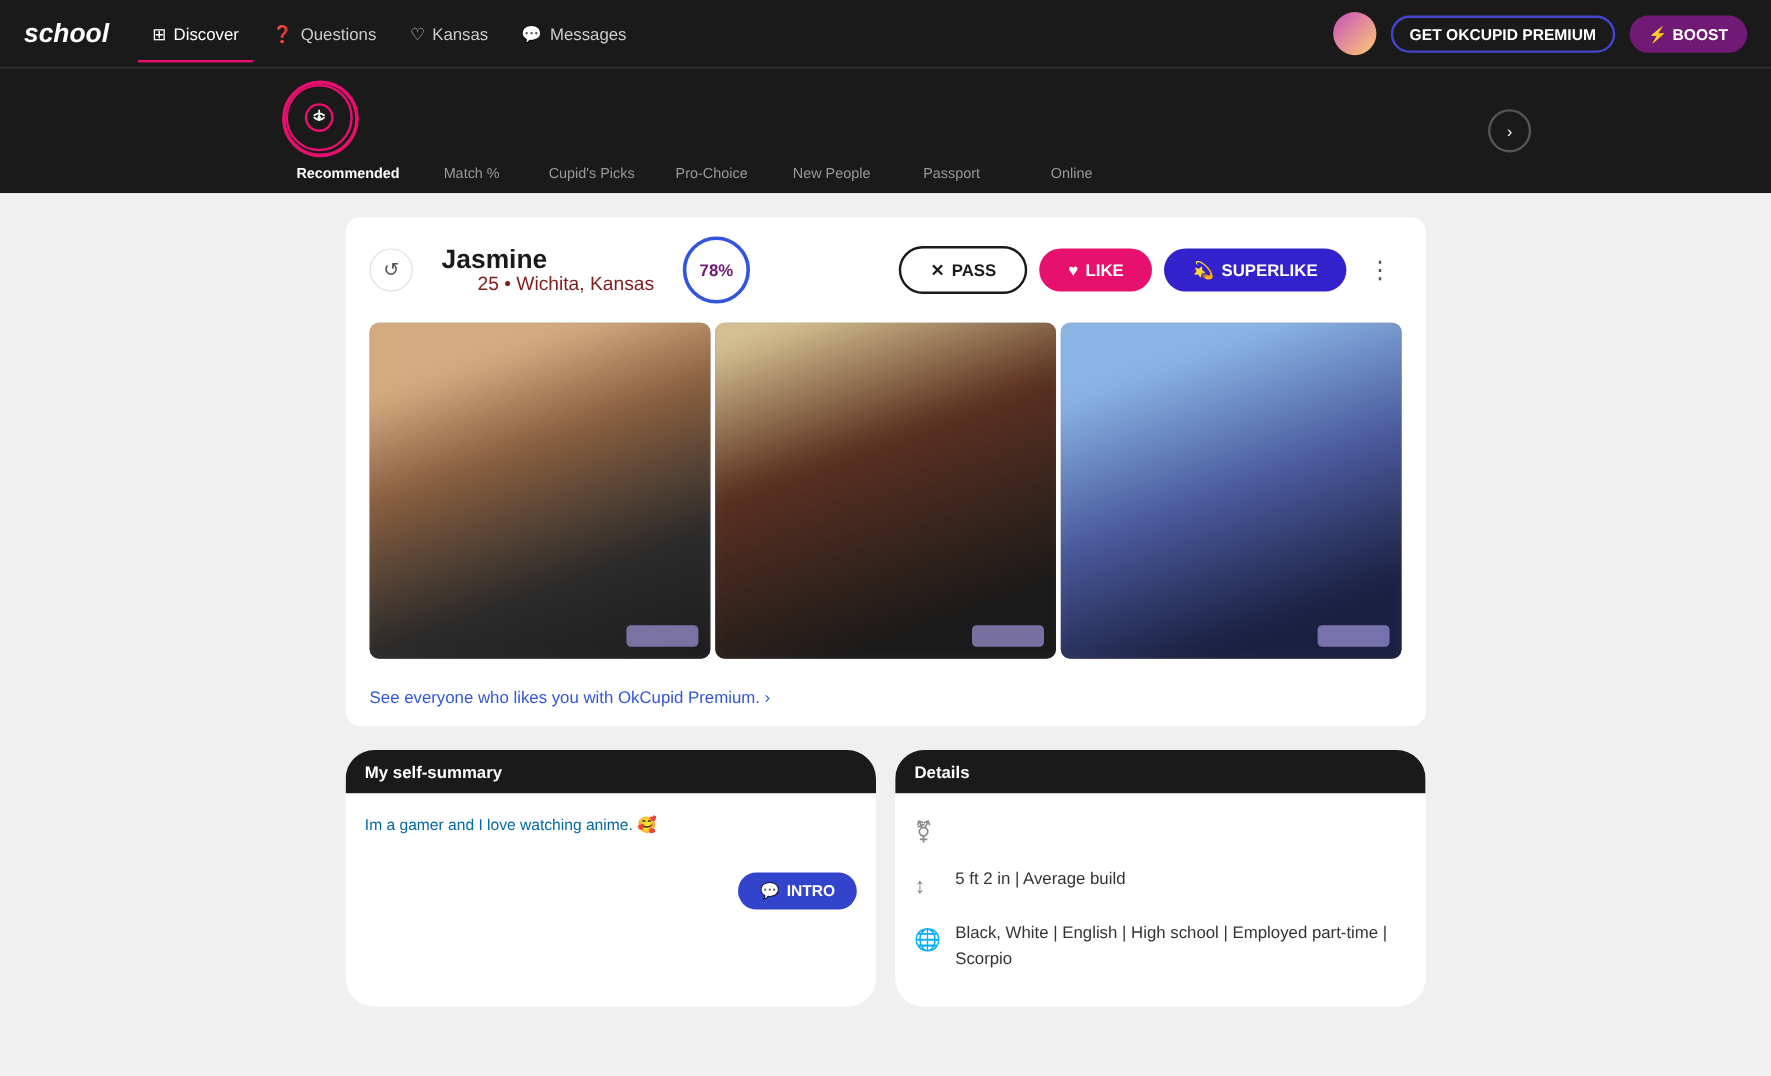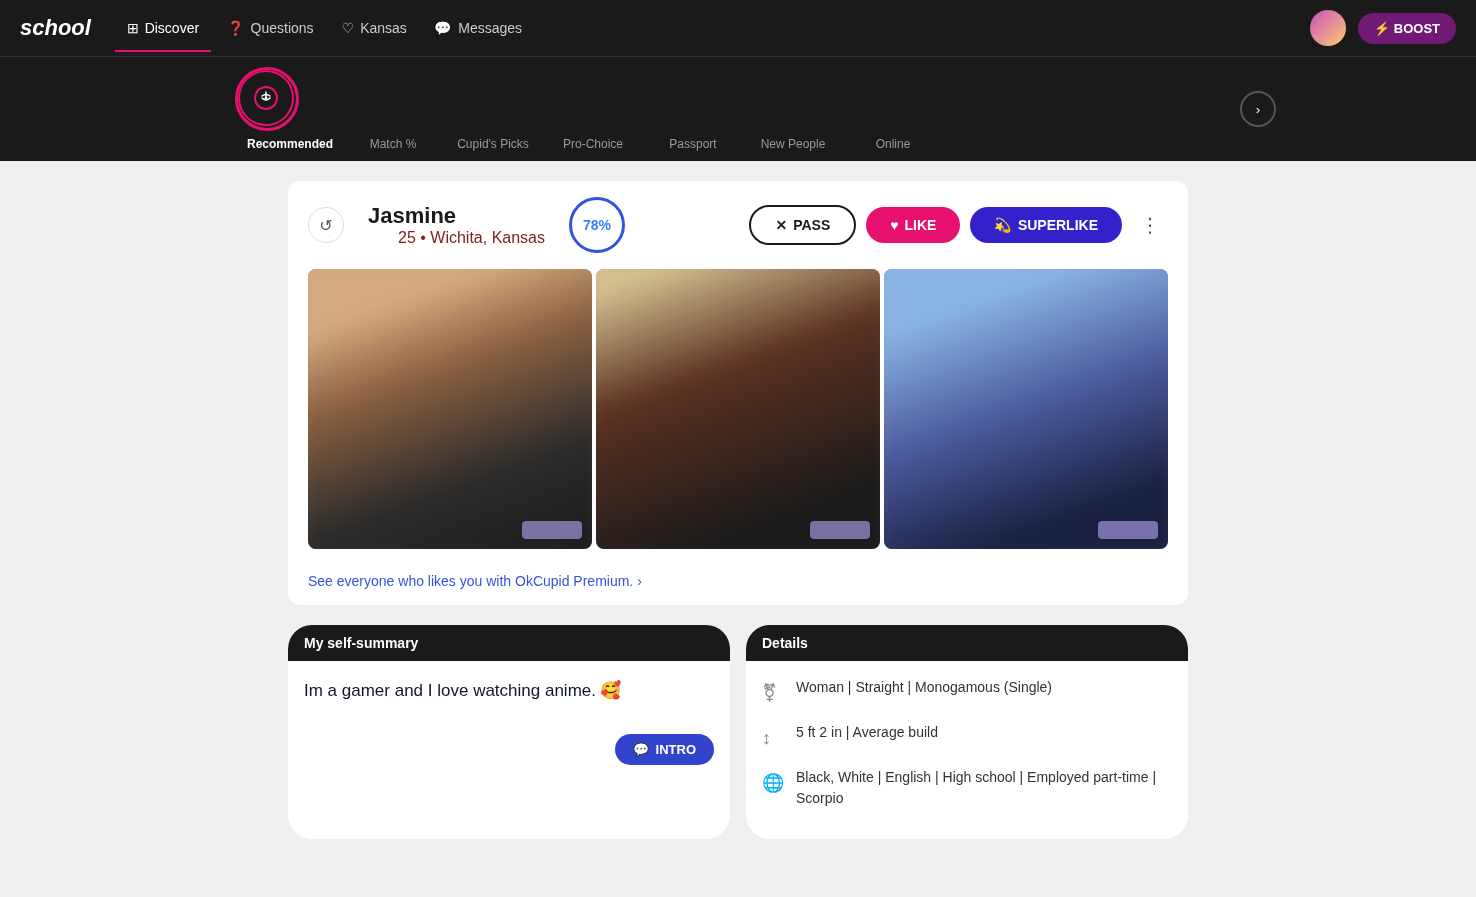--- a/index.html
+++ b/index.html
@@ -199,21 +199,21 @@
     .match-pct {
       width: 56px;
       height: 56px;
       border-radius: 50%;
       border: 3px solid #3355dd;
       display: flex;
       align-items: center;
       justify-content: center;
       font-size: 14px;
       font-weight: 700;
-      color: #3b82f6;
+      color: #701a75;
       margin-left: 8px;
     }
     .action-buttons {
       display: flex;
       gap: 10px;
       margin-left: auto;
       align-items: center;
     }
     .btn-pass {
       background: white;
@@ -362,22 +362,22 @@
       border-radius: 20px;
       padding: 8px 18px;
       font-size: 13px;
       font-weight: 600;
       cursor: pointer;
       margin-top: 16px;
       float: right;
     }
 
     .self-summary-text {
-      color: #0f172a;
-      font-size: 17px;
+      color: #0369a1;
+      font-size: 13px;
       line-height: 1.7;
     }
     .self-summary-text p { margin-bottom: 12px; }
   </style>
 </head>
 <body>
 
 <nav class="top-nav">
   <div class="logo">school</div>
   <div class="nav-items">
@@ -393,20 +393,21 @@
       <span>♡</span>
       <span>Kansas</span>
     </div>
     <div class="nav-item">
       <span>💬</span>
       <span>Messages</span>
     </div>
   </div>
   <div class="nav-right">
     <div class="avatar-placeholder"></div>
+    <button class="btn-premium">GET OKCUPID PREMIUM</button>
     <button class="btn-boost">⚡ BOOST</button>
   </div>
 </nav>
 
 <div class="category-bar">
 
   <div class="category-item">
     <div class="category-thumb recommended">
       <div class="recommended-icon">
         <svg width="28" height="28" viewBox="0 0 28 28" fill="none" xmlns="http://www.w3.org/2000/svg">
@@ -436,30 +437,30 @@
 
   <div class="category-item">
     <div class="category-thumb">
       <div class="photo-blur prochoice" style="width:100%;height:64px;border-radius:50%;filter:blur(4px);transform:scale(1.1)"></div>
     </div>
     <span class="category-label">Pro-Choice</span>
   </div>
 
   <div class="category-item">
     <div class="category-thumb">
+      <div class="photo-blur newpeople" style="width:100%;height:64px;border-radius:50%;filter:blur(4px);transform:scale(1.1)"></div>
+    </div>
+    <span class="category-label">New People</span>
+  </div>
+
+  <div class="category-item">
+    <div class="category-thumb">
       <div class="photo-blur passport" style="width:100%;height:64px;border-radius:50%;filter:blur(4px);transform:scale(1.1)"></div>
     </div>
     <span class="category-label">Passport</span>
-  </div>
-
-  <div class="category-item">
-    <div class="category-thumb">
-      <div class="photo-blur newpeople" style="width:100%;height:64px;border-radius:50%;filter:blur(4px);transform:scale(1.1)"></div>
-    </div>
-    <span class="category-label">New People</span>
   </div>
 
   <div class="category-item">
     <div class="category-thumb">
       <div class="photo-blur online" style="width:100%;height:64px;border-radius:50%;filter:blur(4px);transform:scale(1.1)"></div>
     </div>
     <span class="category-label">Online</span>
   </div>
 
   <button class="next-arrow">›</button>
@@ -530,21 +531,20 @@
           <span>INTRO</span>
         </button>
       </div>
     </div>
 
     <div class="section-card">
       <div class="section-header">Details</div>
       <div class="section-body">
         <div class="details-row">
           <span class="detail-icon">⚧</span>
-          <span class="detail-text">Woman | Straight | Monogamous (Single)</span>
         </div>
         <div class="details-row">
           <span class="detail-icon">↕</span>
           <span class="detail-text">5 ft 2 in | Average build</span>
         </div>
         <div class="details-row">
           <span class="detail-icon">🌐</span>
           <span class="detail-text">Black, White | English | High school | Employed part-time | Scorpio</span>
         </div>
       </div>

